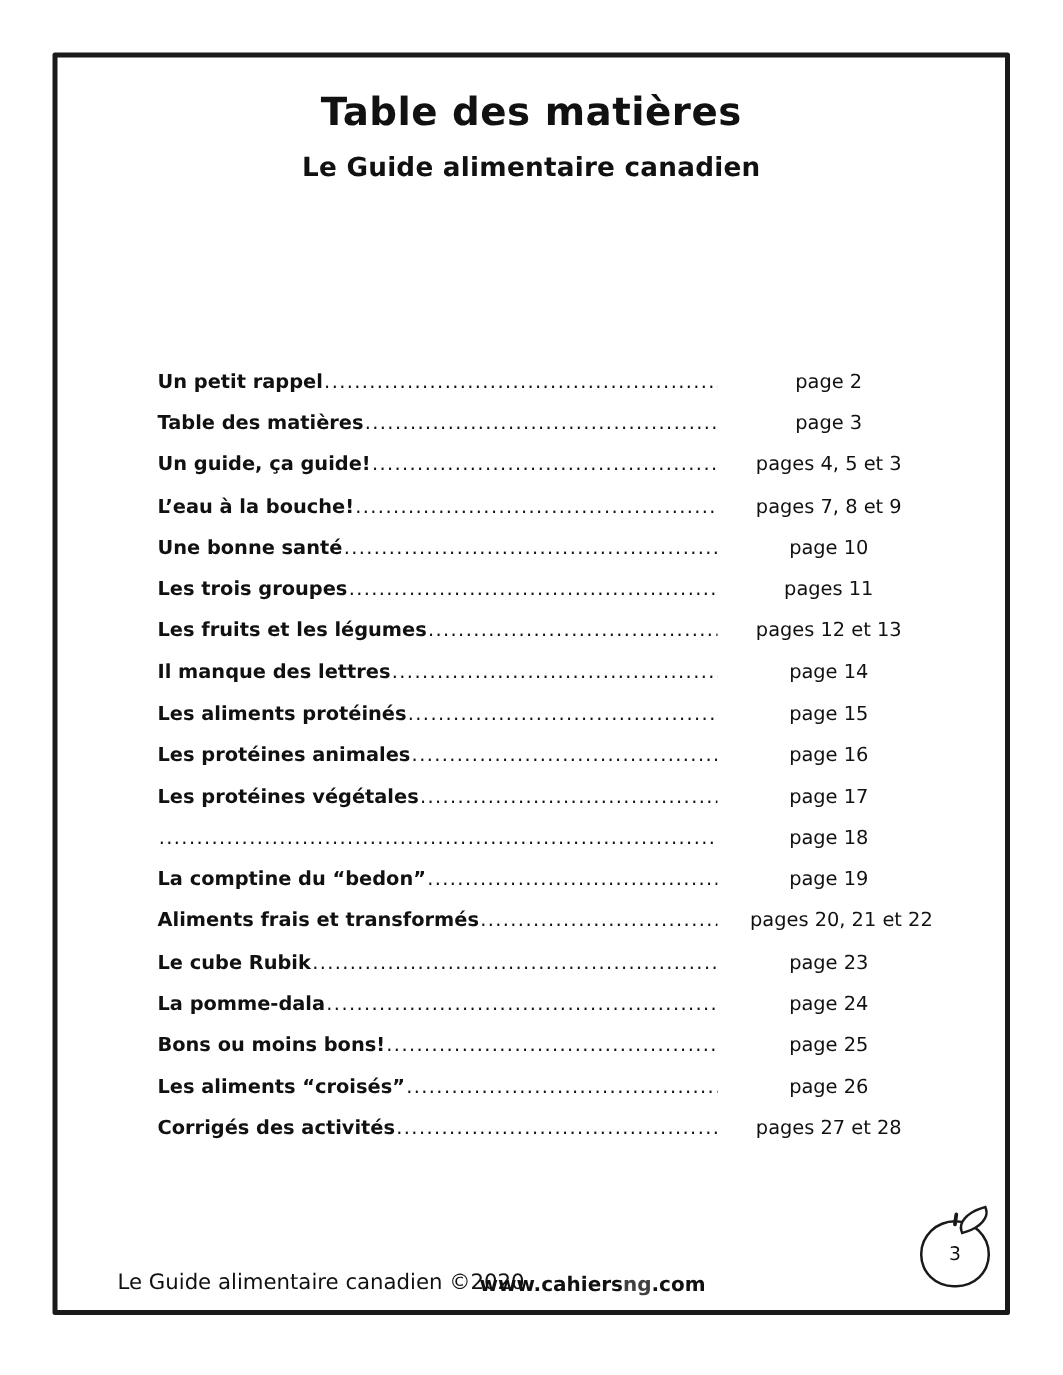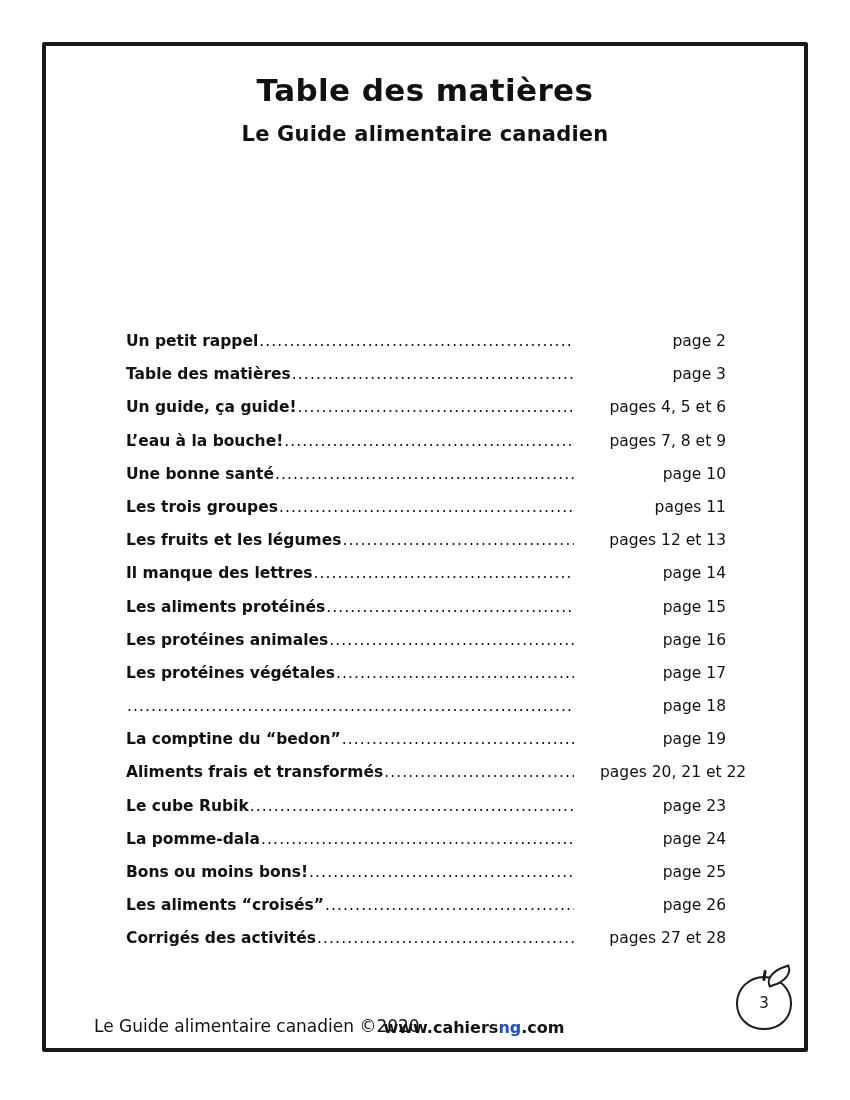--- a/index.html
+++ b/index.html
@@ -92,28 +92,27 @@
     overflow: hidden;
     white-space: nowrap;
     margin: 0 2px 0 1px;
     color: #111111;
     font-size: 15.5px;
     letter-spacing: 1.1px;
   }
   .toc-page {
     width: 150px;
     flex: 0 0 150px;
-    text-align: right;
+    text-align: center;
     padding-left: 24px;
     box-sizing: border-box;
     white-space: nowrap;
     font-family: "DejaVu Sans", sans-serif;
     font-size: 15.5px;
     color: #111111;
-    margin-top: 36px;
   }
   .footer {
     position: absolute;
     left: 60px;
     bottom: 54px;
     width: 730px;
     height: 34px;
   }
   .footer-left {
     position: absolute;
@@ -127,21 +126,21 @@
     position: absolute;
     left: 414px;
     top: 6px;
     font-size: 16px;
     font-weight: bold;
     color: #111111;
     white-space: nowrap;
     transform: translateX(-50%);
   }
   .footer-center .brand-red {
-    color: #1d4ed8;
+    color: #404040;
   }
   .apple {
     position: absolute;
     right: -8px;
     top: -42px;
     width: 62px;
     height: 62px;
   }
   .apple-body {
     position: absolute;
@@ -207,21 +206,21 @@
         <span class="toc-page">page 2</span>
       </div>
       <div class="toc-row">
         <span class="toc-label">Table des matières</span>
         <span class="toc-dots">...............................................................................................................</span>
         <span class="toc-page">page 3</span>
       </div>
       <div class="toc-row">
         <span class="toc-label">Un guide, ça guide!</span>
         <span class="toc-dots">...............................................................................................................</span>
-        <span class="toc-page">pages 4, 5 et 6</span>
+        <span class="toc-page">pages 4, 5 et 3</span>
       </div>
       <div class="toc-row">
         <span class="toc-label">L’eau à la bouche!</span>
         <span class="toc-dots">...............................................................................................................</span>
         <span class="toc-page">pages 7, 8 et 9</span>
       </div>
       <div class="toc-row">
         <span class="toc-label">Une bonne santé</span>
         <span class="toc-dots">...............................................................................................................</span>
         <span class="toc-page">page 10</span>

